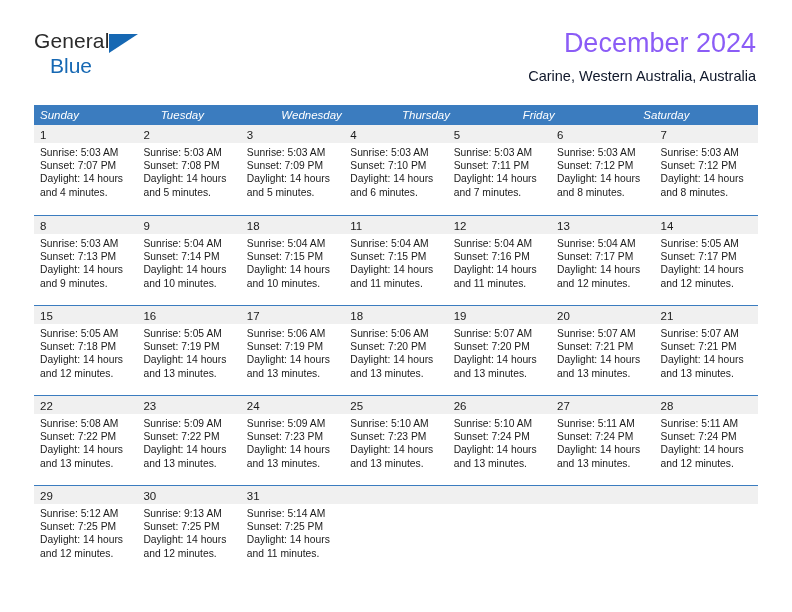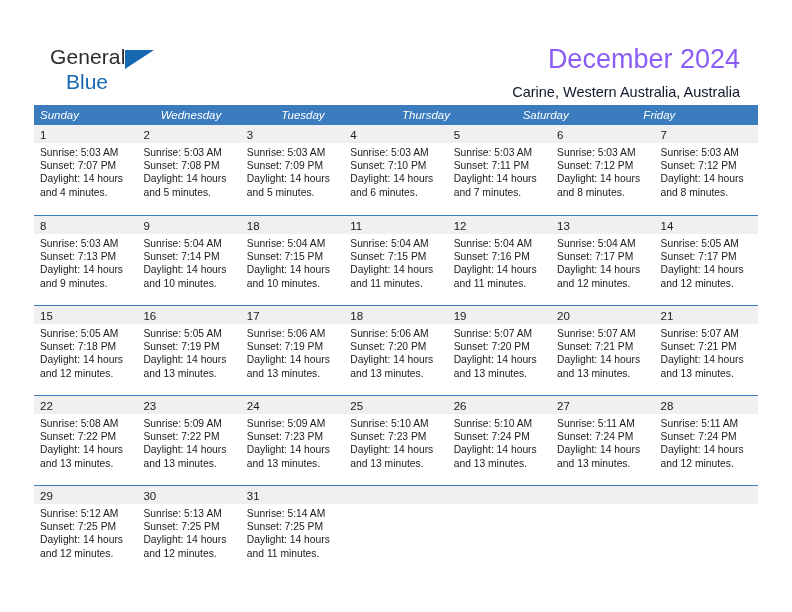--- a/index.html
+++ b/index.html
@@ -14,21 +14,21 @@
     background: #ffffff;
     font-family: "Liberation Sans", sans-serif;
     color: #1a1a1a;
     overflow: hidden;
   }
 
   .page {
     position: relative;
     width: 792px;
     height: 520px;
-    padding: 16px;
+    padding: 0;
   }
 
   
   .header {
     position: relative;
     height: 72px;
     padding: 26px 36px 0 34px;
   }
   .logo {
     position: absolute;
@@ -164,25 +164,25 @@
       <div class="cal-title">December 2024</div>
       <div class="cal-subtitle">Carine, Western Australia, Australia</div>
     </div>
 
   </div>
 
   <div class="calendar">
 
     <div class="dow-row">
       <div class="dow-cell">Sunday</div>
+      <div class="dow-cell">Tuesday</div>
       <div class="dow-cell">Wednesday</div>
-      <div class="dow-cell">Tuesday</div>
       <div class="dow-cell">Thursday</div>
+      <div class="dow-cell">Friday</div>
       <div class="dow-cell">Saturday</div>
-      <div class="dow-cell">Friday</div>
     </div>
 
     <div class="week-row first">
       <div class="day-cell">
         <div class="day-num-band"><span class="day-num">1</span></div>
         <div class="day-info">
           <div>Sunrise: 5:03 AM</div>
           <div>Sunset: 7:07 PM</div>
           <div>Daylight: 14 hours</div>
           <div>and 4 minutes.</div>
@@ -448,21 +448,21 @@
         <div class="day-info">
           <div>Sunrise: 5:12 AM</div>
           <div>Sunset: 7:25 PM</div>
           <div>Daylight: 14 hours</div>
           <div>and 12 minutes.</div>
         </div>
       </div>
       <div class="day-cell">
         <div class="day-num-band"><span class="day-num">30</span></div>
         <div class="day-info">
-          <div>Sunrise: 5:13 AM</div>
+          <div>Sunrise: 9:13 AM</div>
           <div>Sunset: 7:25 PM</div>
           <div>Daylight: 14 hours</div>
           <div>and 12 minutes.</div>
         </div>
       </div>
       <div class="day-cell">
         <div class="day-num-band"><span class="day-num">31</span></div>
         <div class="day-info">
           <div>Sunrise: 5:14 AM</div>
           <div>Sunset: 7:25 PM</div>

